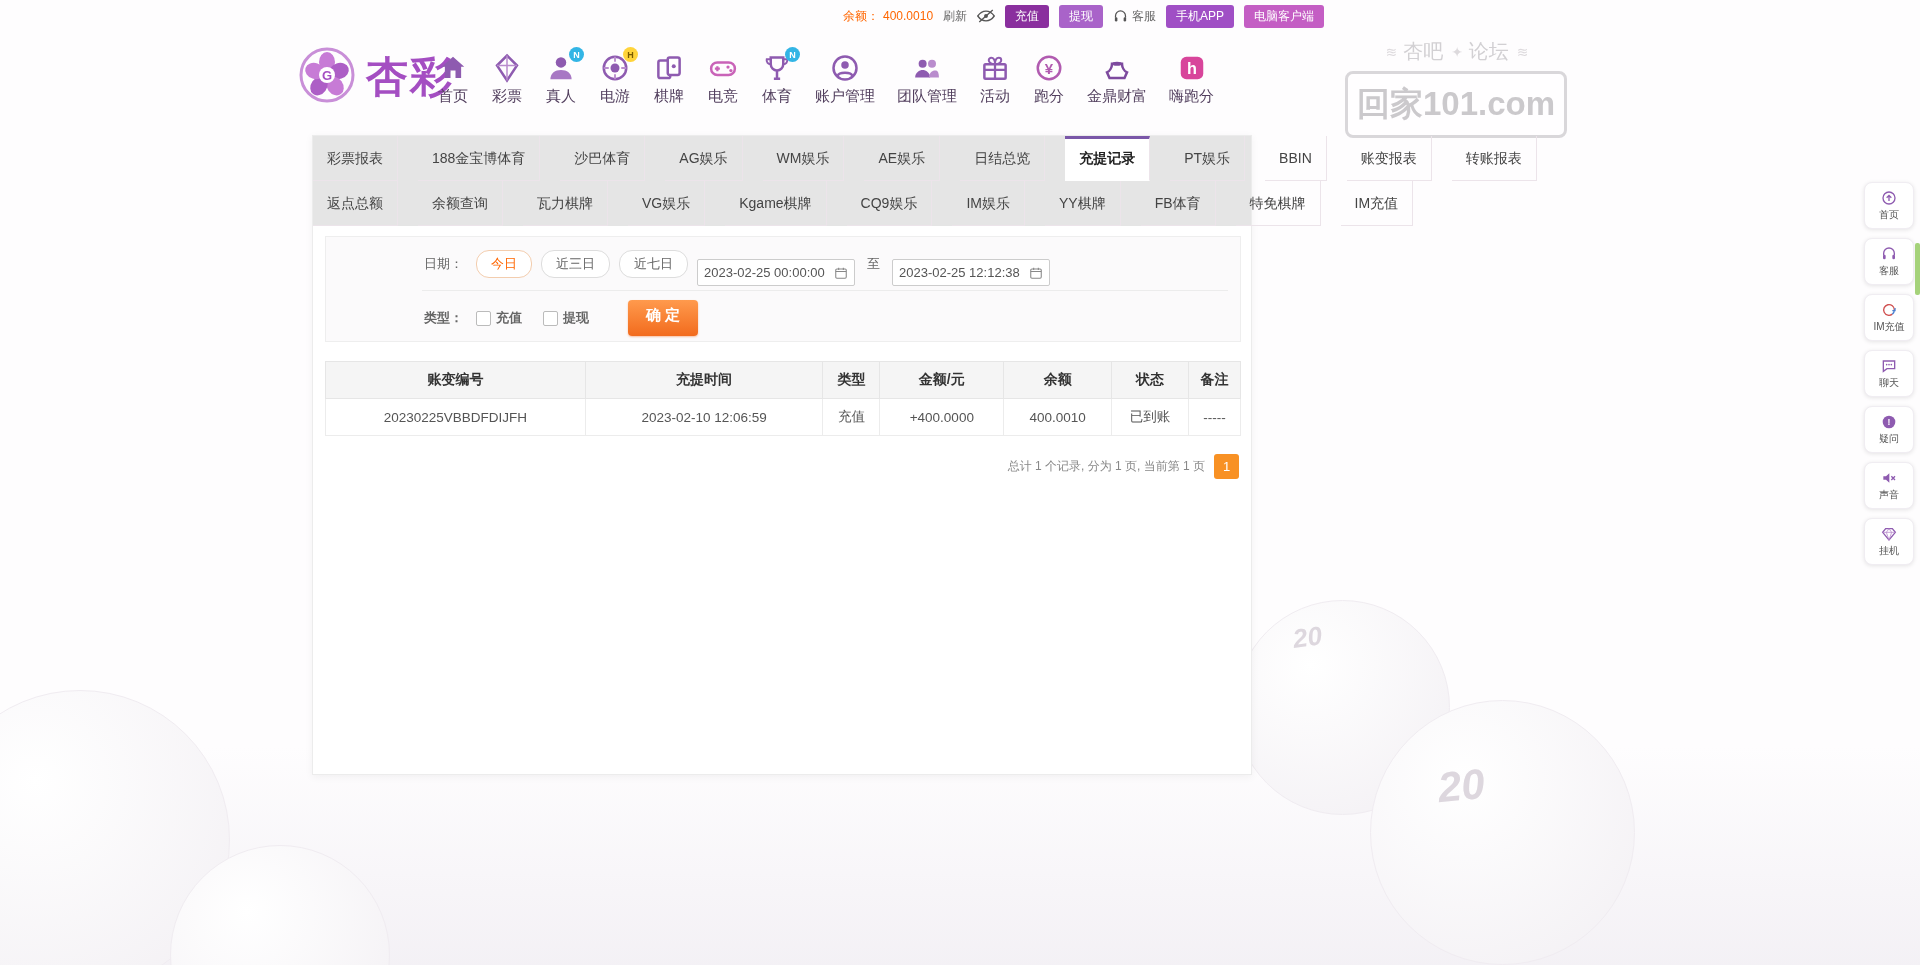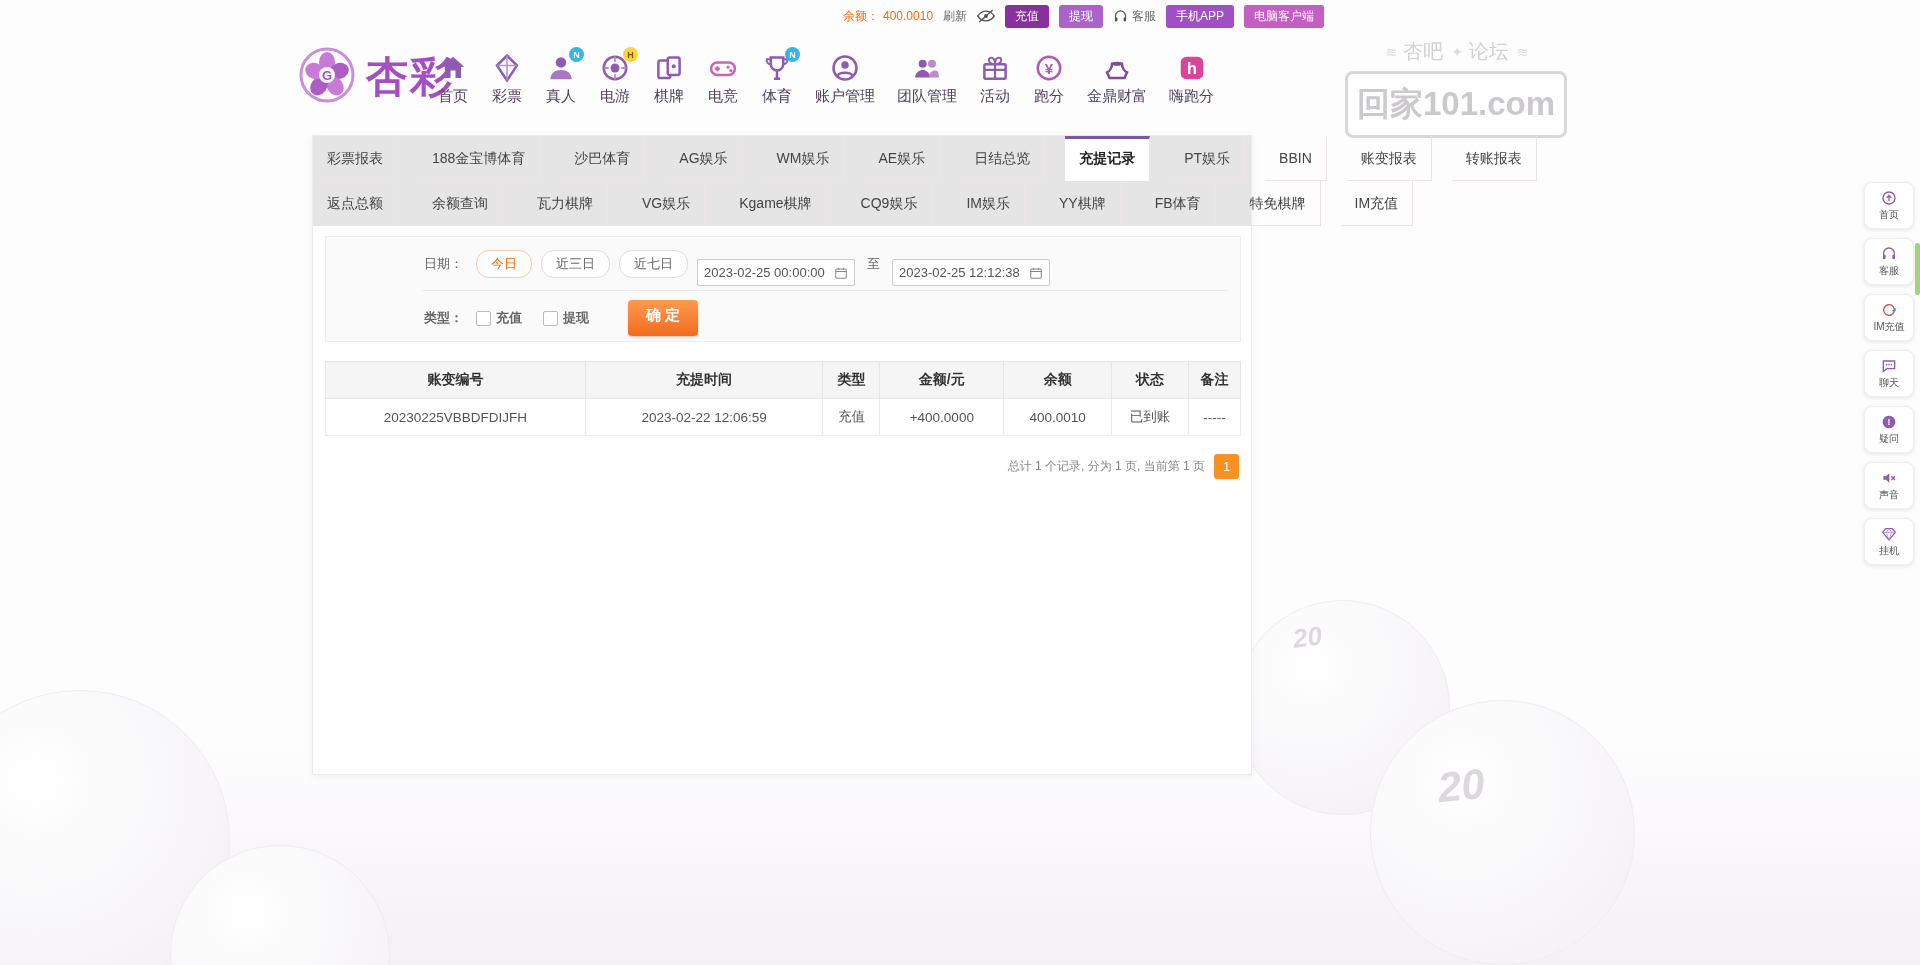--- a/index.html
+++ b/index.html
@@ -378,21 +378,21 @@
         <th style="width:57px;">类型</th>
         <th style="width:124px;">金额/元</th>
         <th style="width:108px;">余额</th>
         <th style="width:77px;">状态</th>
         <th style="width:52px;">备注</th>
       </tr>
     </thead>
     <tbody>
       <tr>
         <td>20230225VBBDFDIJFH</td>
-        <td>2023-02-22 12:06:59</td>
+        <td>2023-02-10 12:06:59</td>
         <td>充值</td>
         <td class="amount">+400.0000</td>
         <td>400.0010</td>
         <td class="status">已到账</td>
         <td class="note">-----</td>
       </tr>
     </tbody>
   </table>
 
   <div class="pagination">

